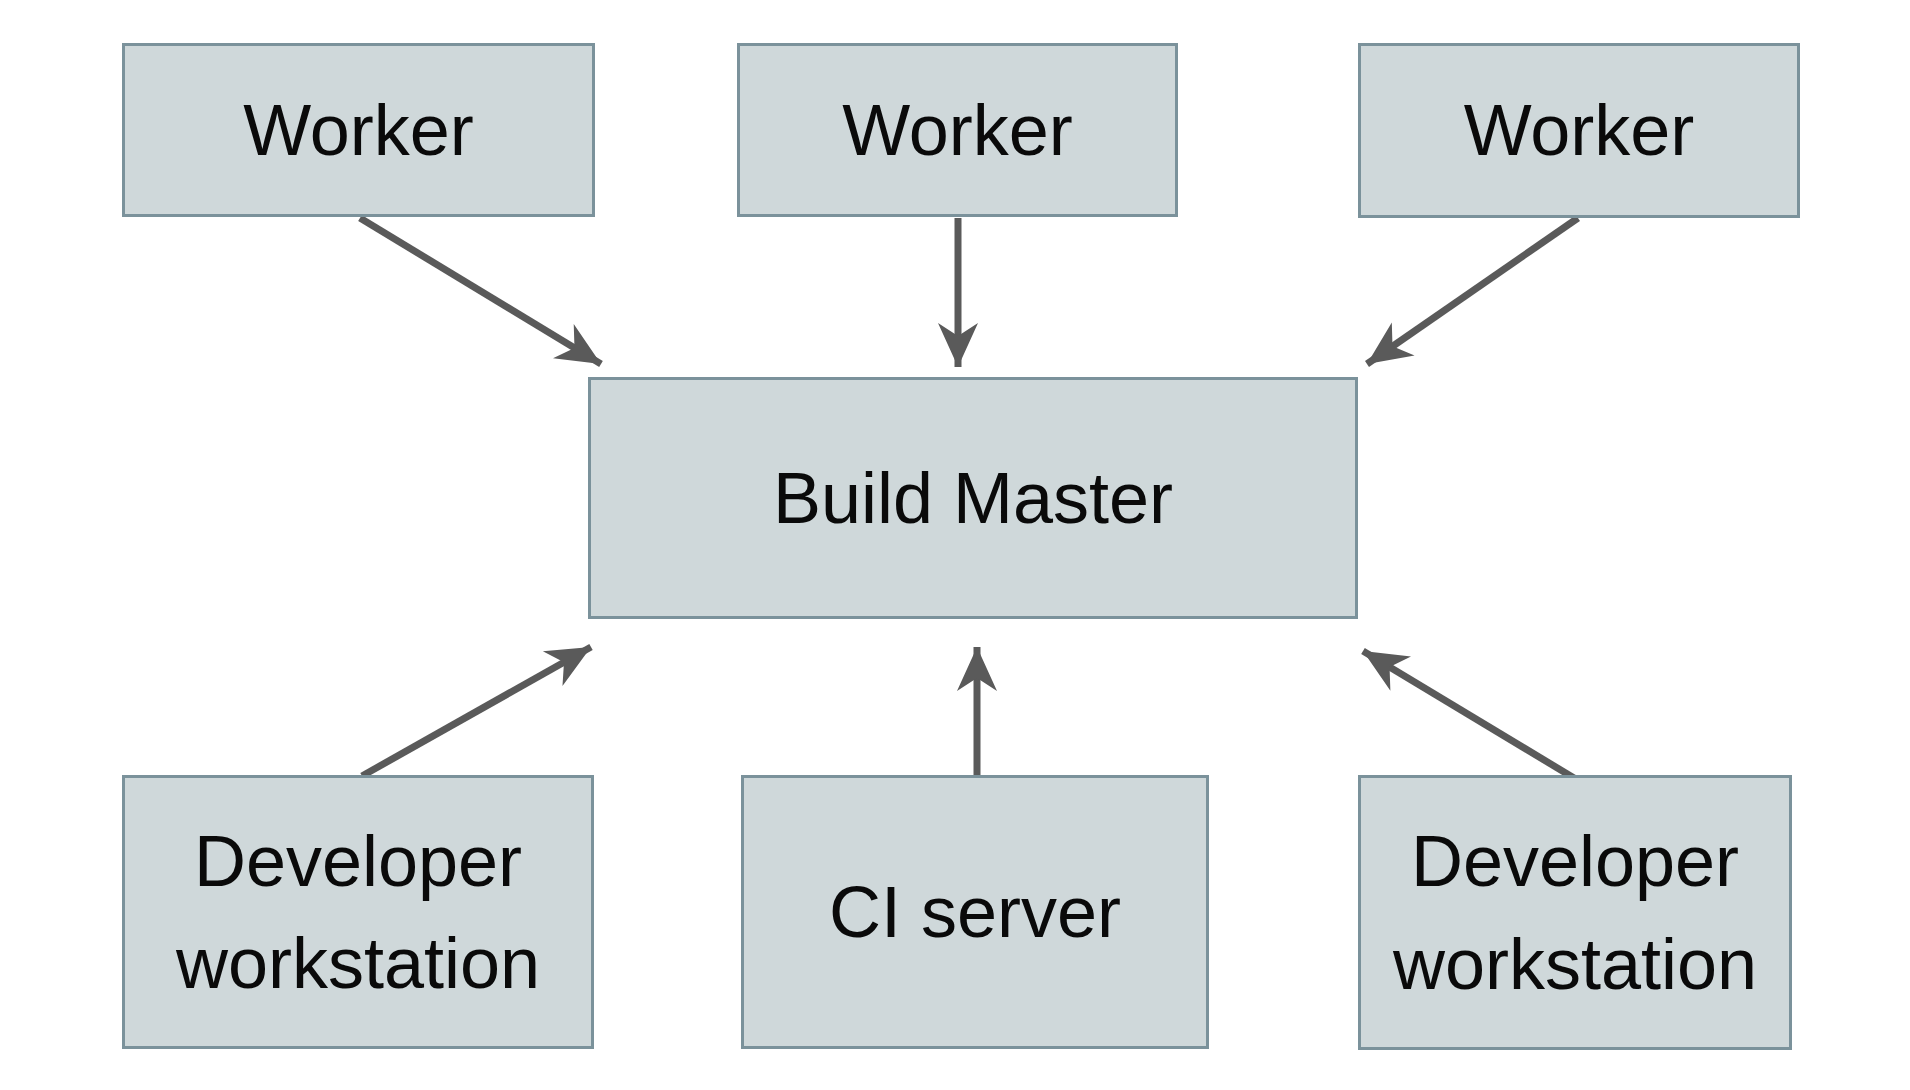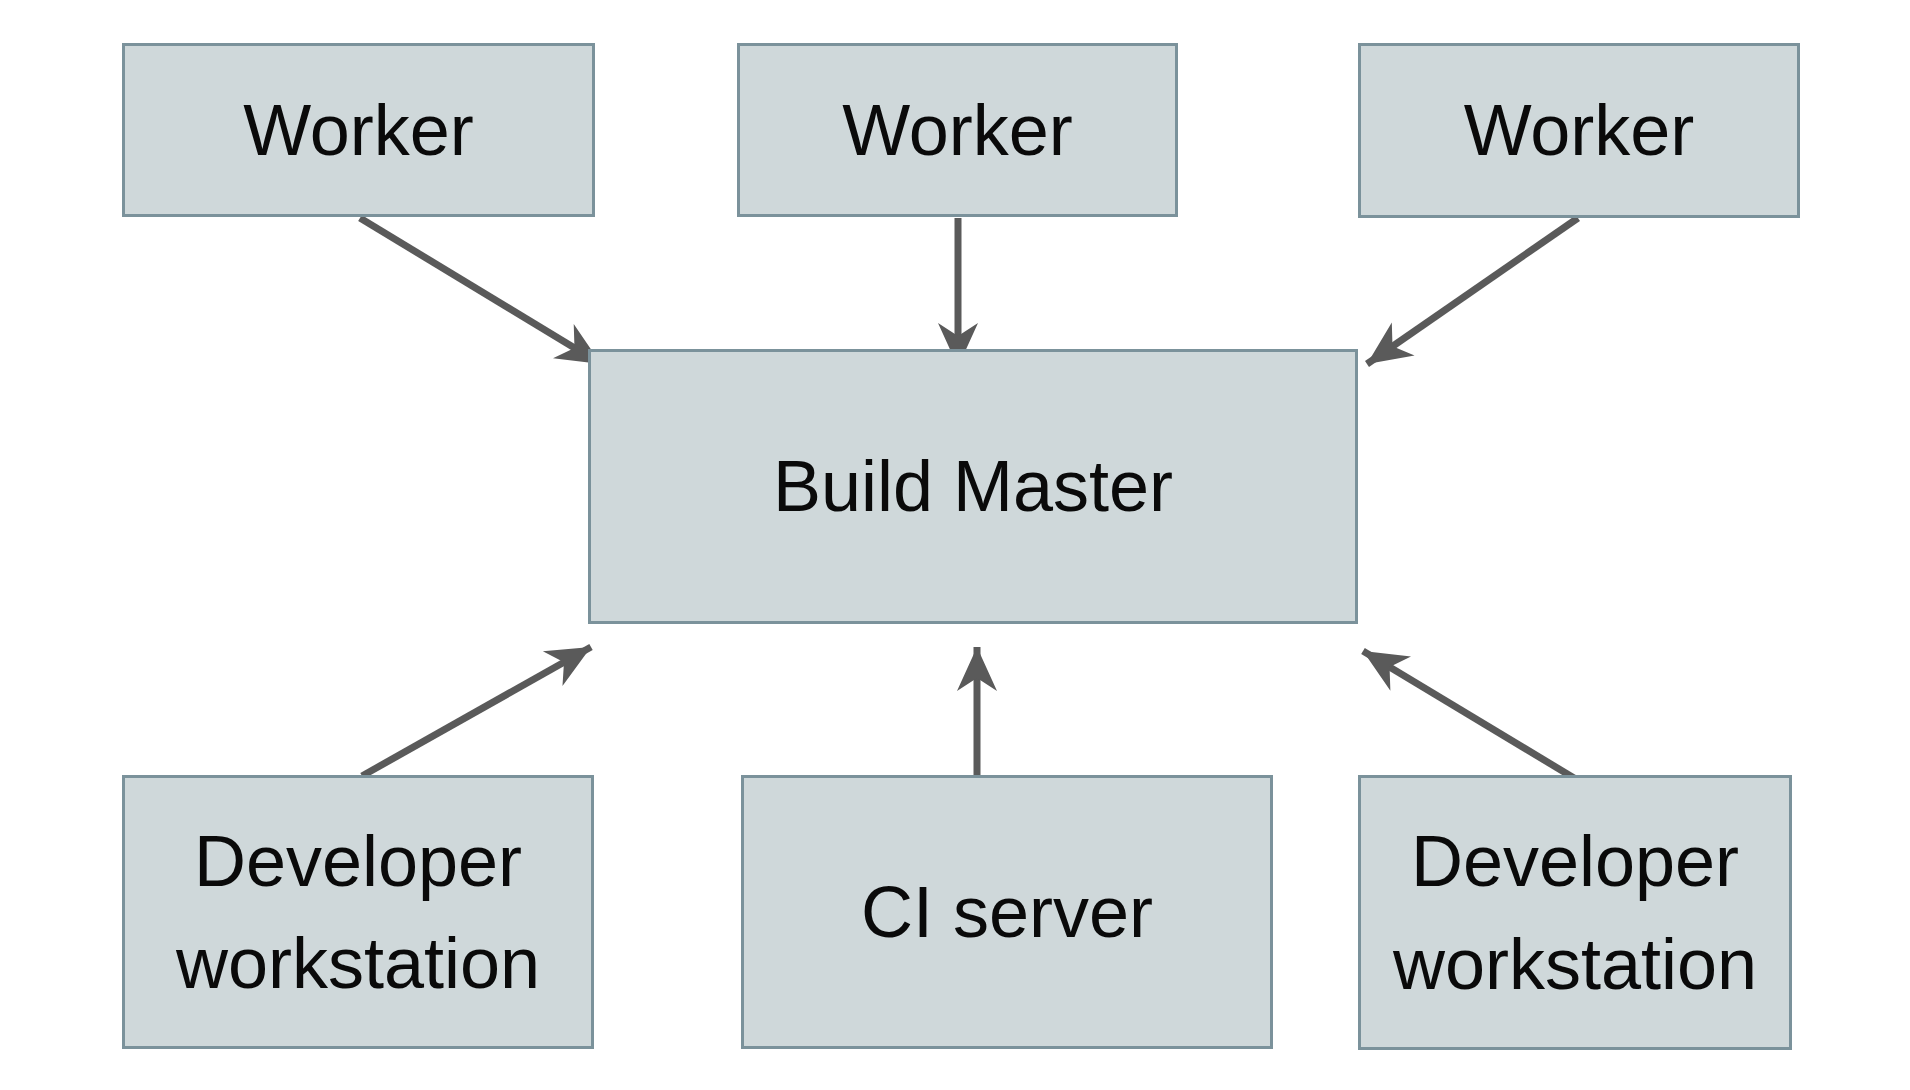--- a/index.html
+++ b/index.html
@@ -59,28 +59,28 @@
   <div id="nodes">
       <div class="node" style="left: 122px; top: 43px; width: 473px; height: 174px; background: rgb(207, 216, 218); border-color: rgb(123, 146, 155);">
         <div class="node-label" style="color: rgb(10, 10, 10);">Worker</div>
       </div>
       <div class="node" style="left: 737px; top: 43px; width: 441px; height: 174px; background: rgb(207, 216, 218); border-color: rgb(123, 146, 155);">
         <div class="node-label" style="color: rgb(10, 10, 10);">Worker</div>
       </div>
       <div class="node" style="left: 1358px; top: 43px; width: 442px; height: 175px; background: rgb(207, 216, 218); border-color: rgb(123, 146, 155);">
         <div class="node-label" style="color: rgb(10, 10, 10);">Worker</div>
       </div>
-      <div class="node" style="left: 588px; top: 349px; width: 770px; height: 275px; background: rgb(207, 216, 218); border-color: rgb(123, 146, 155);">
+      <div class="node" style="left: 588px; top: 377px; width: 770px; height: 242px; background: rgb(207, 216, 218); border-color: rgb(123, 146, 155);">
         <div class="node-label" style="color: rgb(10, 10, 10);">Build Master</div>
       </div>
       <div class="node" style="left: 122px; top: 775px; width: 472px; height: 274px; background: rgb(207, 216, 218); border-color: rgb(123, 146, 155);">
         <div class="node-label" style="color: rgb(10, 10, 10);">Developer
 workstation</div>
       </div>
-      <div class="node" style="left: 741px; top: 775px; width: 532px; height: 274px; background: rgb(207, 216, 218); border-color: rgb(123, 146, 155);">
+      <div class="node" style="left: 741px; top: 775px; width: 468px; height: 274px; background: rgb(207, 216, 218); border-color: rgb(123, 146, 155);">
         <div class="node-label" style="color: rgb(10, 10, 10);">CI server</div>
       </div>
       <div class="node" style="left: 1358px; top: 775px; width: 434px; height: 275px; background: rgb(207, 216, 218); border-color: rgb(123, 146, 155);">
         <div class="node-label" style="color: rgb(10, 10, 10);">Developer
 workstation</div>
       </div>
     </div>
 </div>
 
 </body></html>

